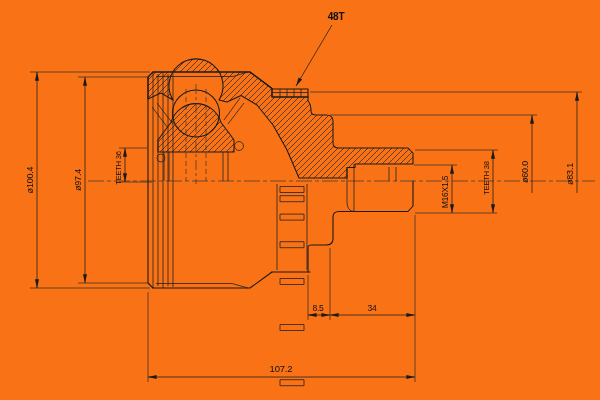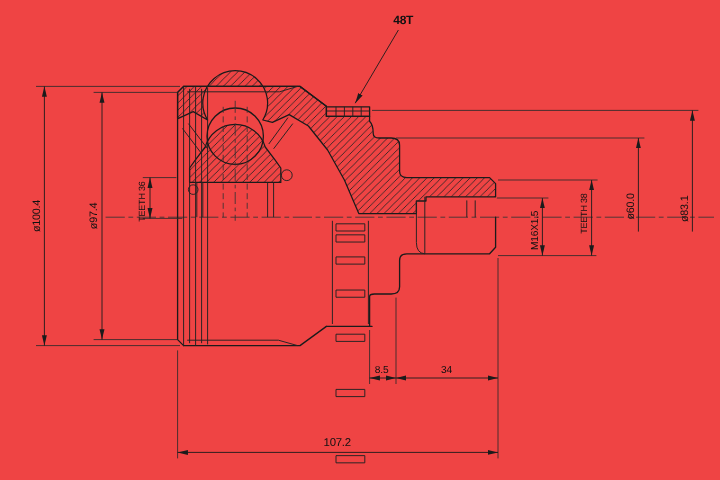--- a/index.html
+++ b/index.html
@@ -1,16 +1,16 @@
 <!DOCTYPE html>
 <html><head>
 <meta charset="utf-8">
 <style>
   html,body{margin:0;padding:0;background:#fff;}
-  .canvas{position:relative;width:600px;height:400px;background:#ef4444;overflow:hidden;
+  .canvas{position:relative;width:600px;height:400px;background:#f97316;overflow:hidden;
           font-family:"Liberation Sans", sans-serif;}
   svg{display:block;}
   .part{stroke:#1b1b1b;stroke-width:1.1;fill:none;stroke-linejoin:round;stroke-linecap:round;}
   .part-thin{stroke:#222;stroke-width:0.8;fill:none;}
   .hatched{fill:url(#hatch);stroke:#1b1b1b;stroke-width:1.05;stroke-linejoin:round;}
   .dim{stroke:#1b1b1b;stroke-width:0.75;fill:none;}
   .ext{stroke:#2a2a2a;stroke-width:0.7;fill:none;}
   .cl{stroke:#333;stroke-width:0.7;fill:none;}
   .dtext{fill:#111;font-family:"Liberation Sans", sans-serif;letter-spacing:-0.2px;}
 </style>

